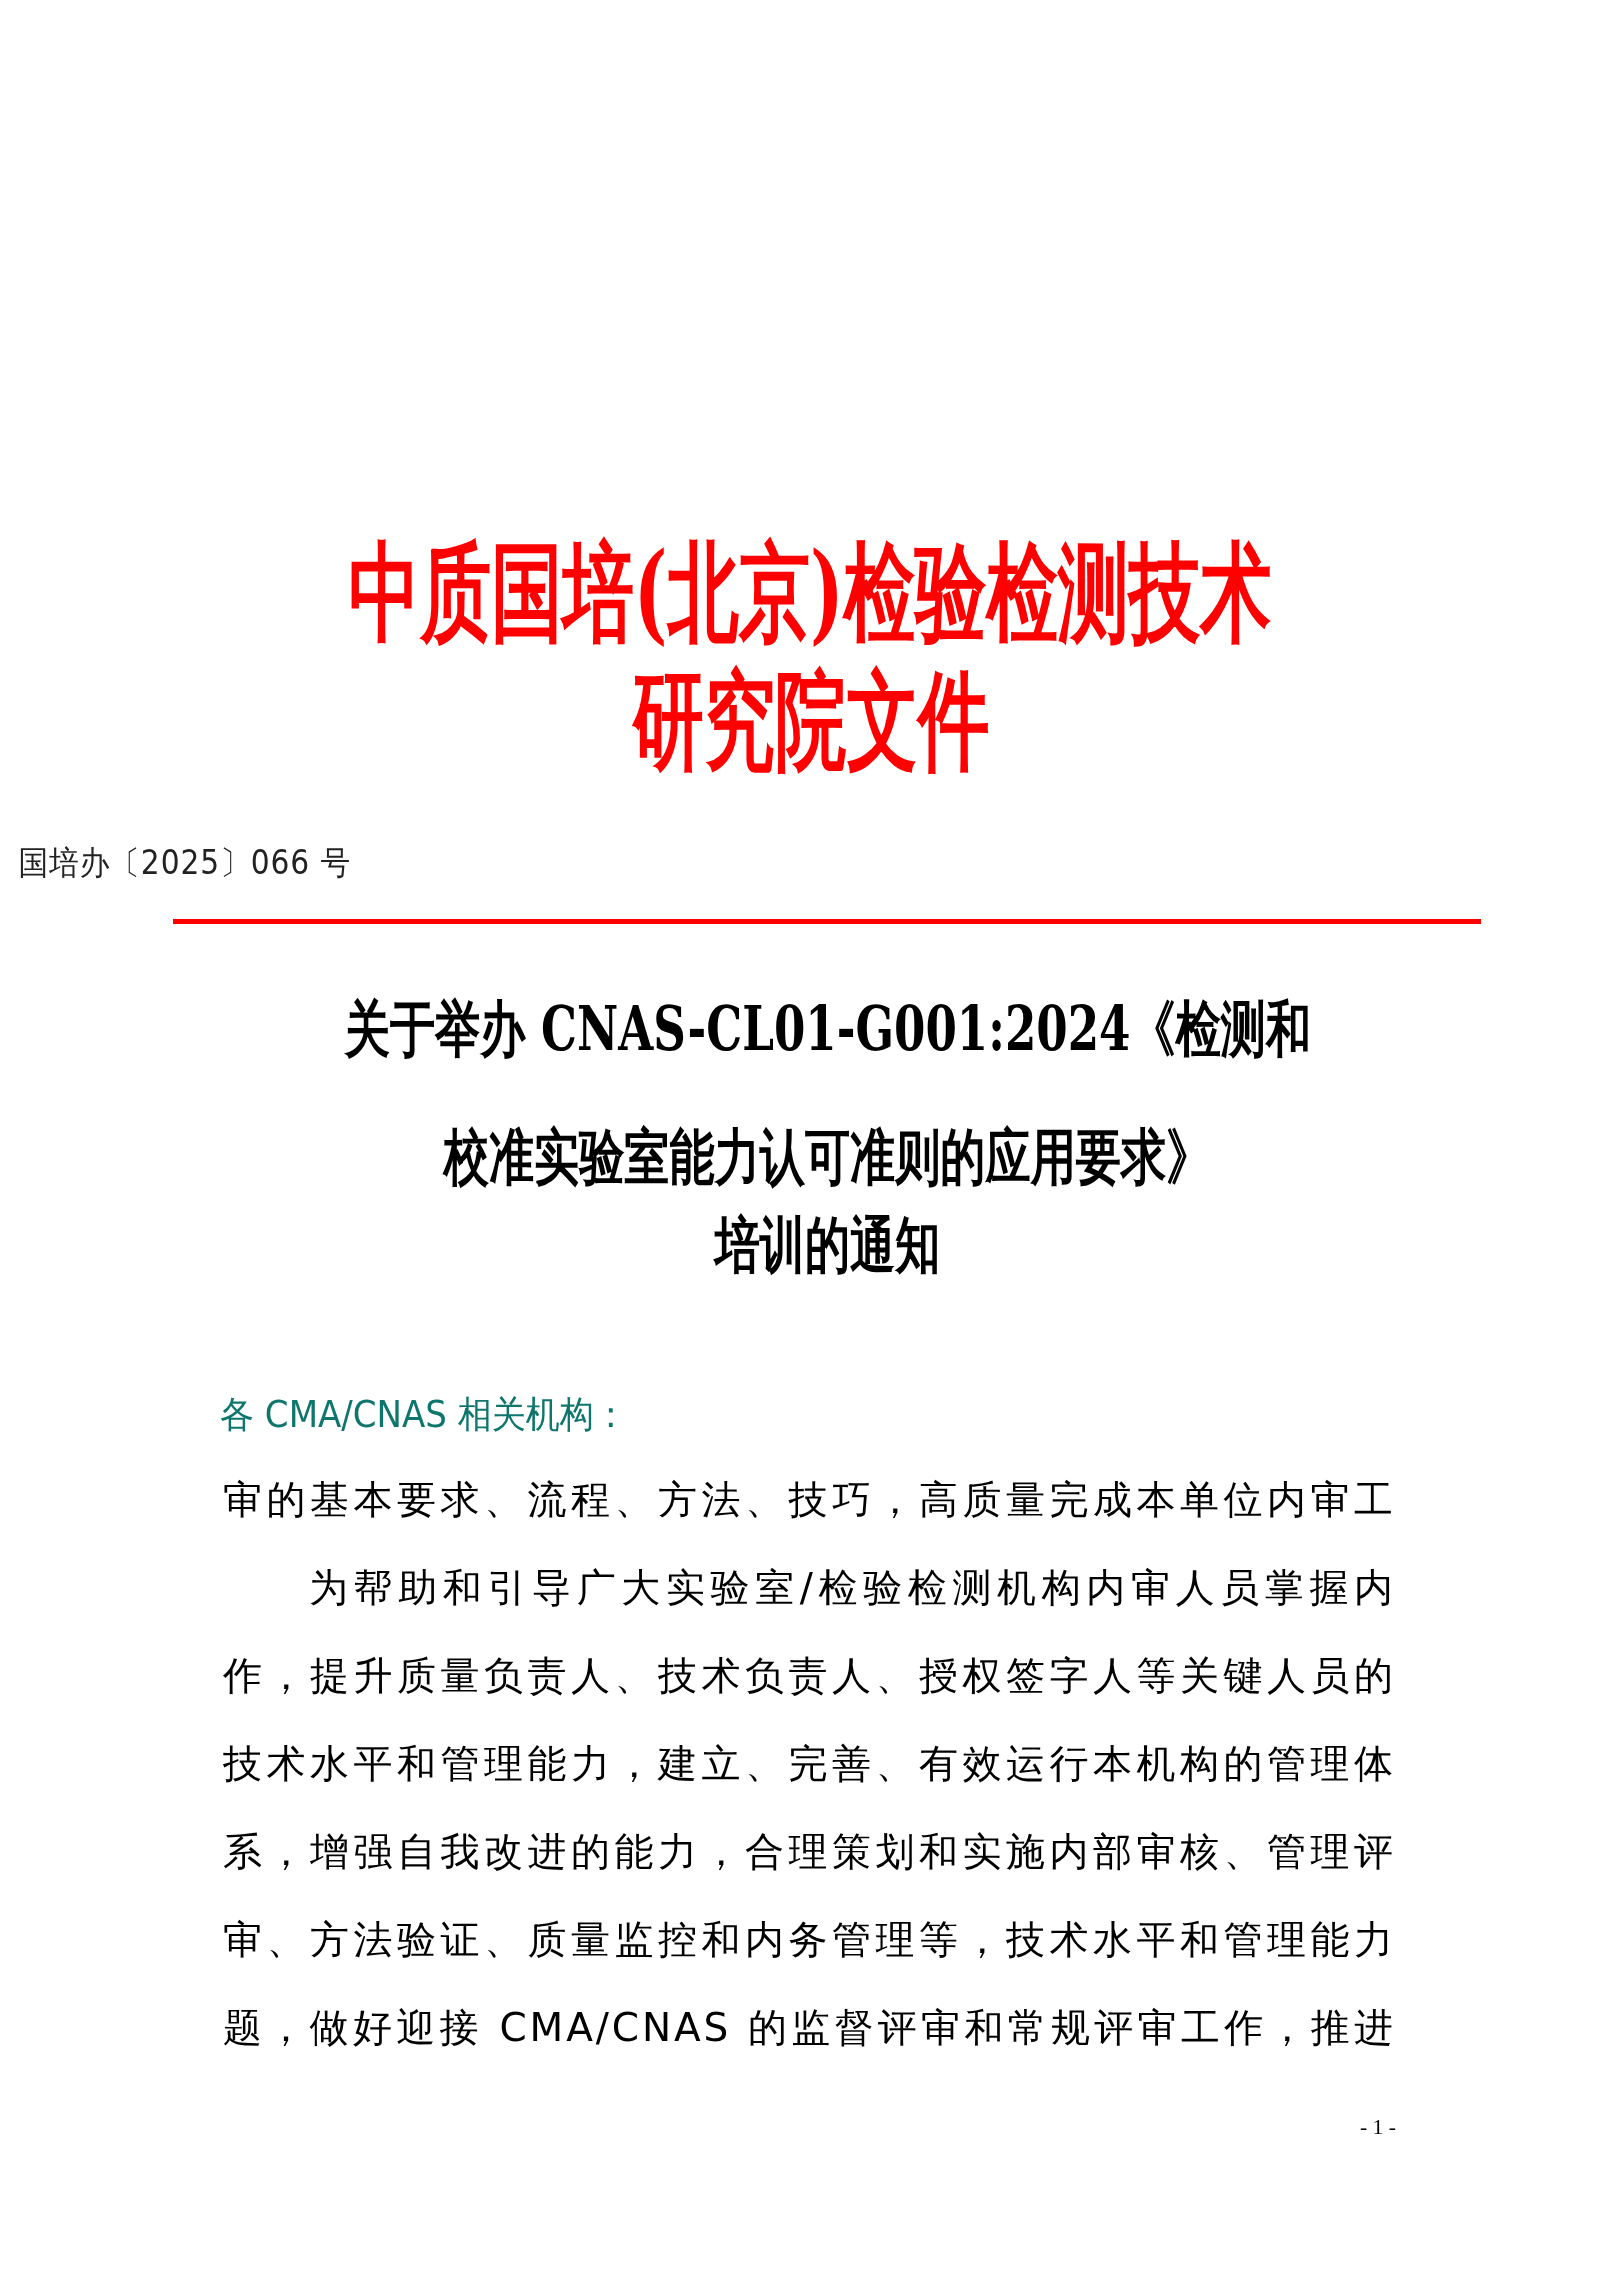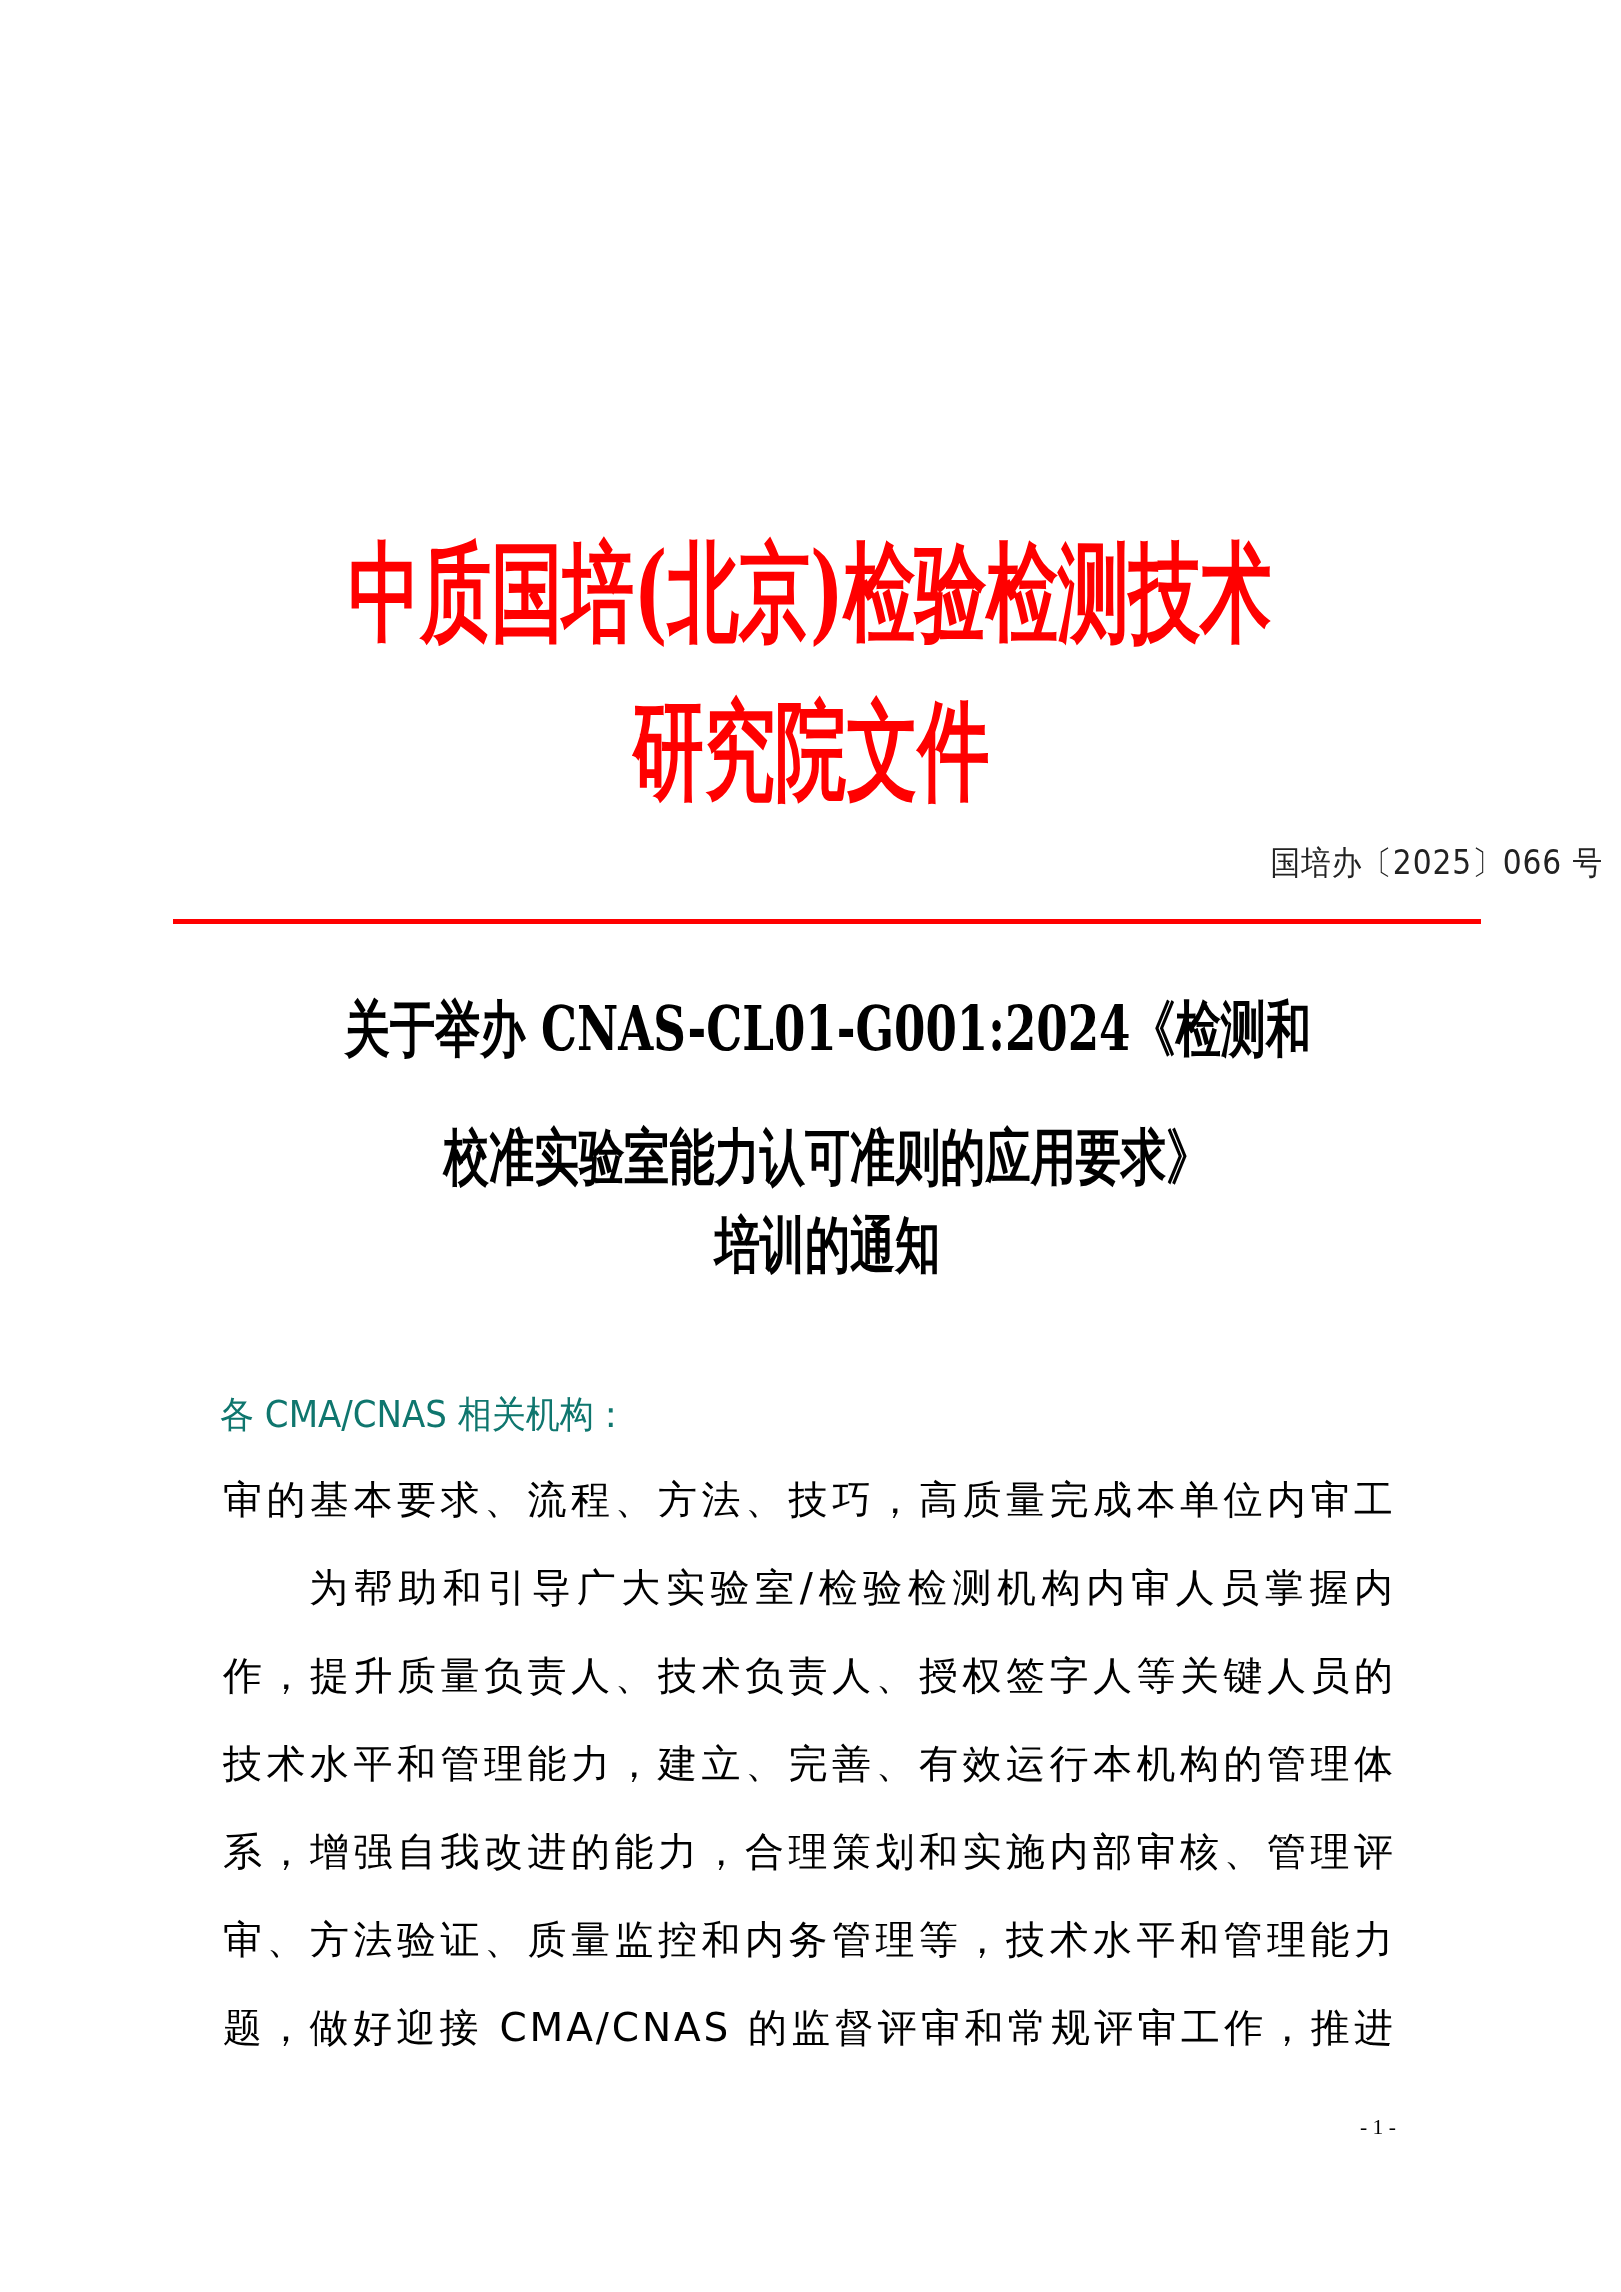--- a/index.html
+++ b/index.html
@@ -33,29 +33,29 @@
       font-size: 108px;
       line-height: 132px;
       white-space: nowrap;
     }
     .org-title .squeeze {
       display: inline-block;
       transform: scaleX(0.66);
       transform-origin: center;
     }
     .org-title.line1 { top: 526px; }
-    .org-title.line2 { top: 684px; }
+    .org-title.line2 { top: 663px; font-family: Liberation Mono, monospace; }
 
     
     .doc-number {
       position: absolute;
       top: 840px;
       left: 0;
       width: 1621px;
-      text-align: right;
+      text-align: left;
       font-family: "DejaVu Sans", "Liberation Sans", sans-serif;
       font-size: 33px;
       color: #222222;
       letter-spacing: 1px;
       line-height: 45px;
     }
     .doc-number .squeeze {
       display: inline-block;
       transform: scaleX(0.9);
     }

